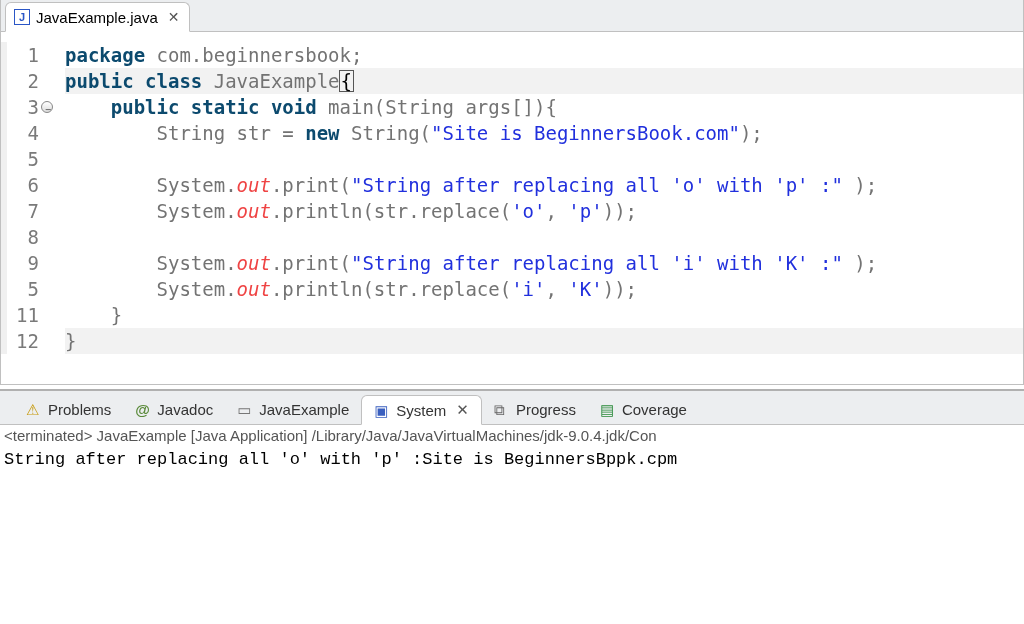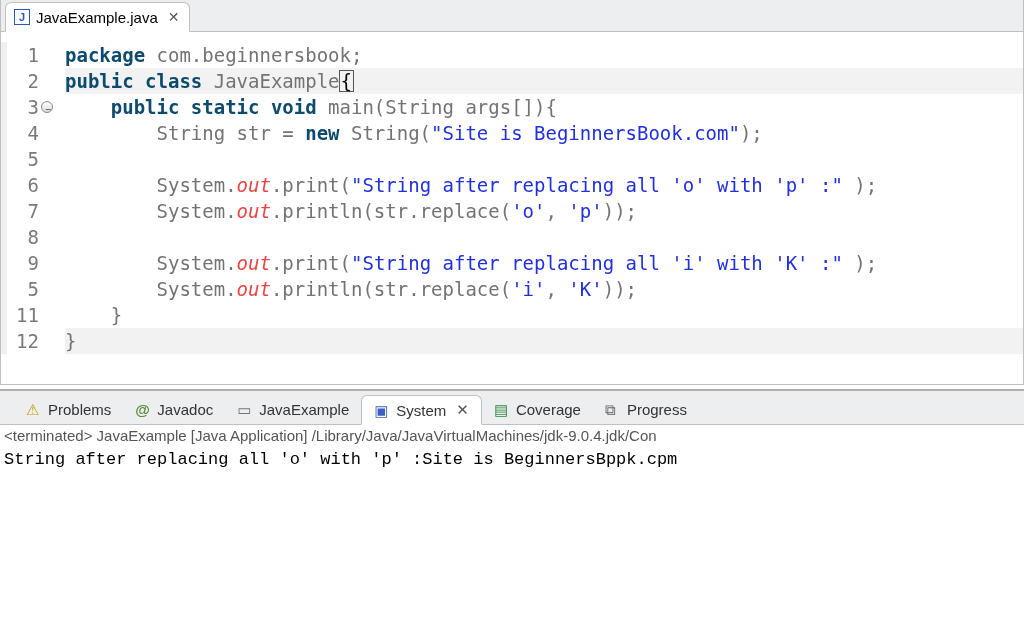--- a/index.html
+++ b/index.html
@@ -174,26 +174,26 @@
     <div class="ptab">
       <span class="picon decl"></span>
       <span>JavaExample</span>
     </div>
     <div class="ptab active">
       <span class="picon console"></span>
       <span>System</span>
       <span class="xsm">✕</span>
     </div>
     <div class="ptab">
+      <span class="picon progress"></span>
+      <span>Progress</span>
+    </div>
+    <div class="ptab">
       <span class="picon coverage"></span>
       <span>Coverage</span>
-    </div>
-    <div class="ptab">
-      <span class="picon progress"></span>
-      <span>Progress</span>
     </div>
   </div>
 
   <div class="console-head">&lt;terminated&gt; JavaExample [Java Application] /Library/Java/JavaVirtualMachines/jdk-9.0.4.jdk/Con</div>
   <div class="console-body" id="console-body">
       <div>String after replacing all 'o' with 'p' :Site is BeginnersBppk.cpm</div>
     </div>
 </div>
 
 </body></html>

